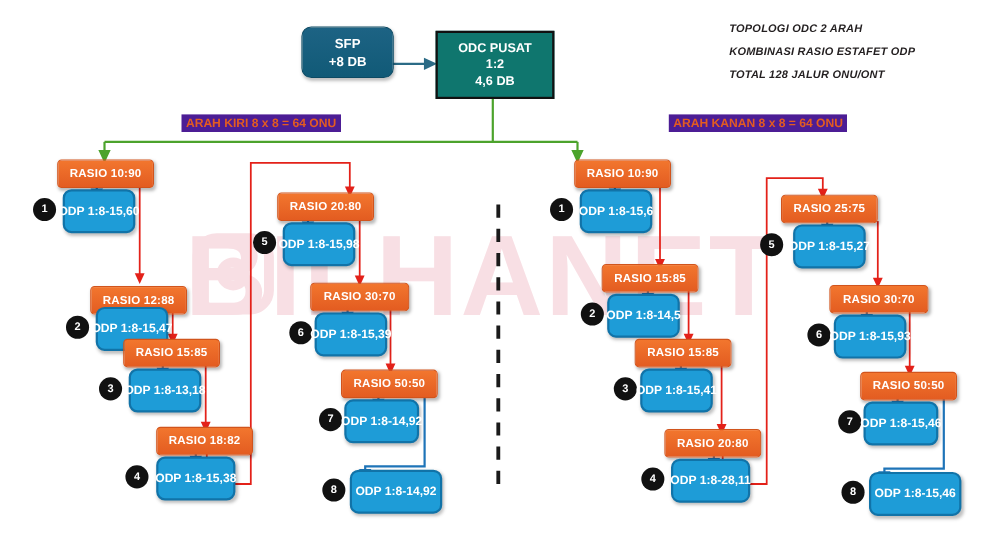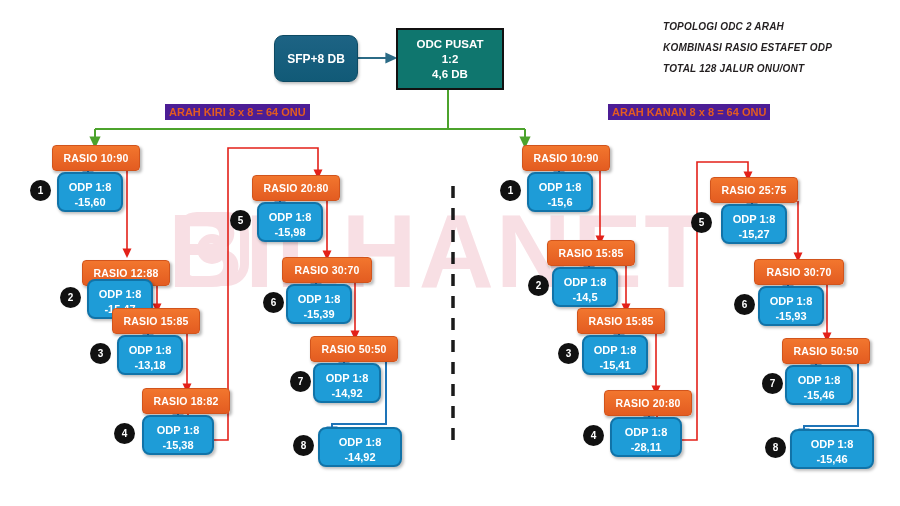--- a/index.html
+++ b/index.html
@@ -77,31 +77,31 @@
     line-height: 21px;
     color: #231f20;
     letter-spacing: 0.2px;
     white-space: nowrap;
   }
 
   
   .sfp-box {
     position: absolute;
     left: 274px;
-    top: 35px;
+    top: 24px;
     width: 82px;
     height: 45px;
     background: linear-gradient(180deg, #1d6384 0%, #115a77 100%);
     border: 1px solid #0d4a63;
     border-radius: 9px;
     color: #ffffff;
     font-weight: bold;
     font-size: 12px;
     display: flex;
-    flex-direction: row;
+    flex-direction: column;
     align-items: center;
     justify-content: center;
     line-height: 16px;
     box-shadow: 1px 2px 3px rgba(0,0,0,0.25);
   }
   .odc-box {
     position: absolute;
     left: 396px;
     top: 28px;
     width: 104px;
@@ -138,23 +138,23 @@
   .odp-box {
     position: absolute;
     height: 36px;
     background: #1e9cd7;
     border: 2px solid #1173a8;
     border-radius: 8px;
     color: #ffffff;
     font-weight: bold;
     font-size: 11px;
     display: flex;
-    flex-direction: column;
+    flex-direction: row;
     align-items: center;
-    justify-content: flex-end;
+    justify-content: center;
     line-height: 15px;
     box-shadow: 1.5px 2px 3px rgba(0,0,0,0.25);
     white-space: nowrap;
   }
   .badge {
     position: absolute;
     width: 21px;
     height: 21px;
     border-radius: 50%;
     background: #111111;

